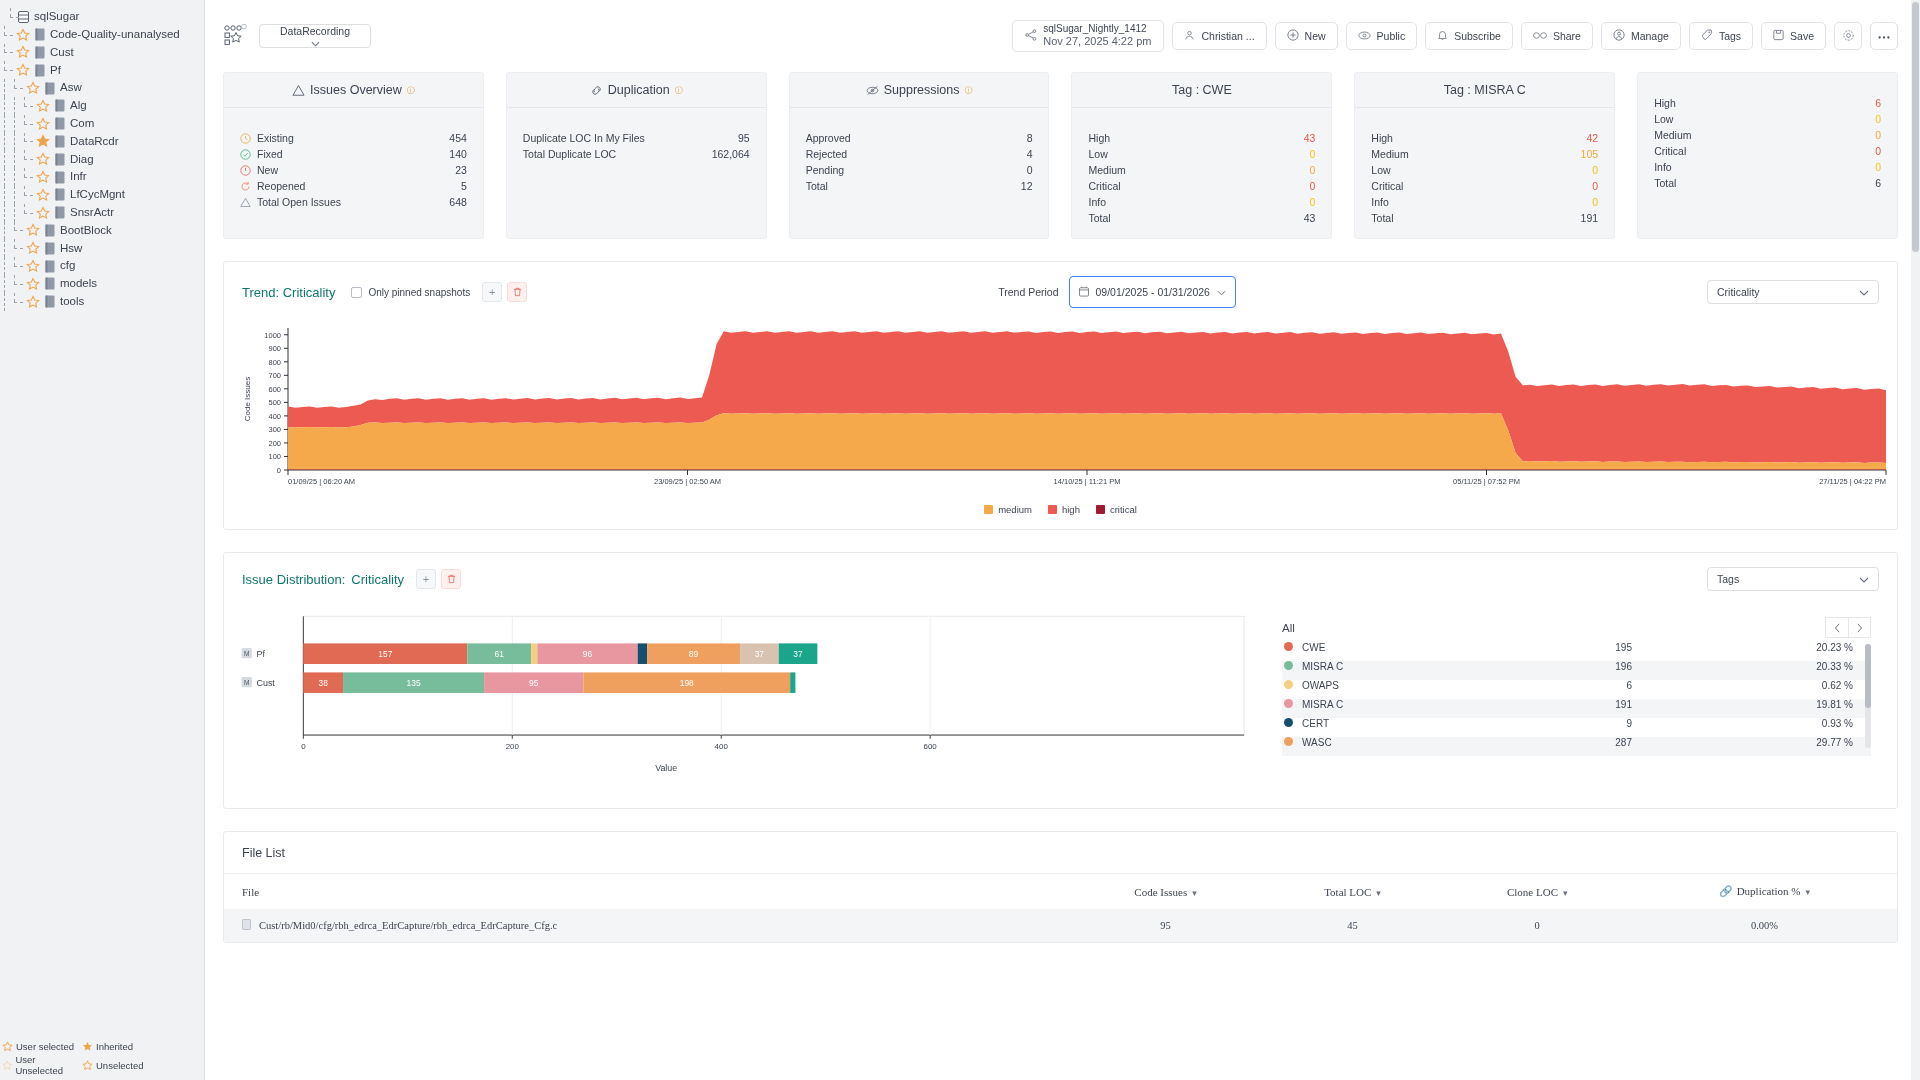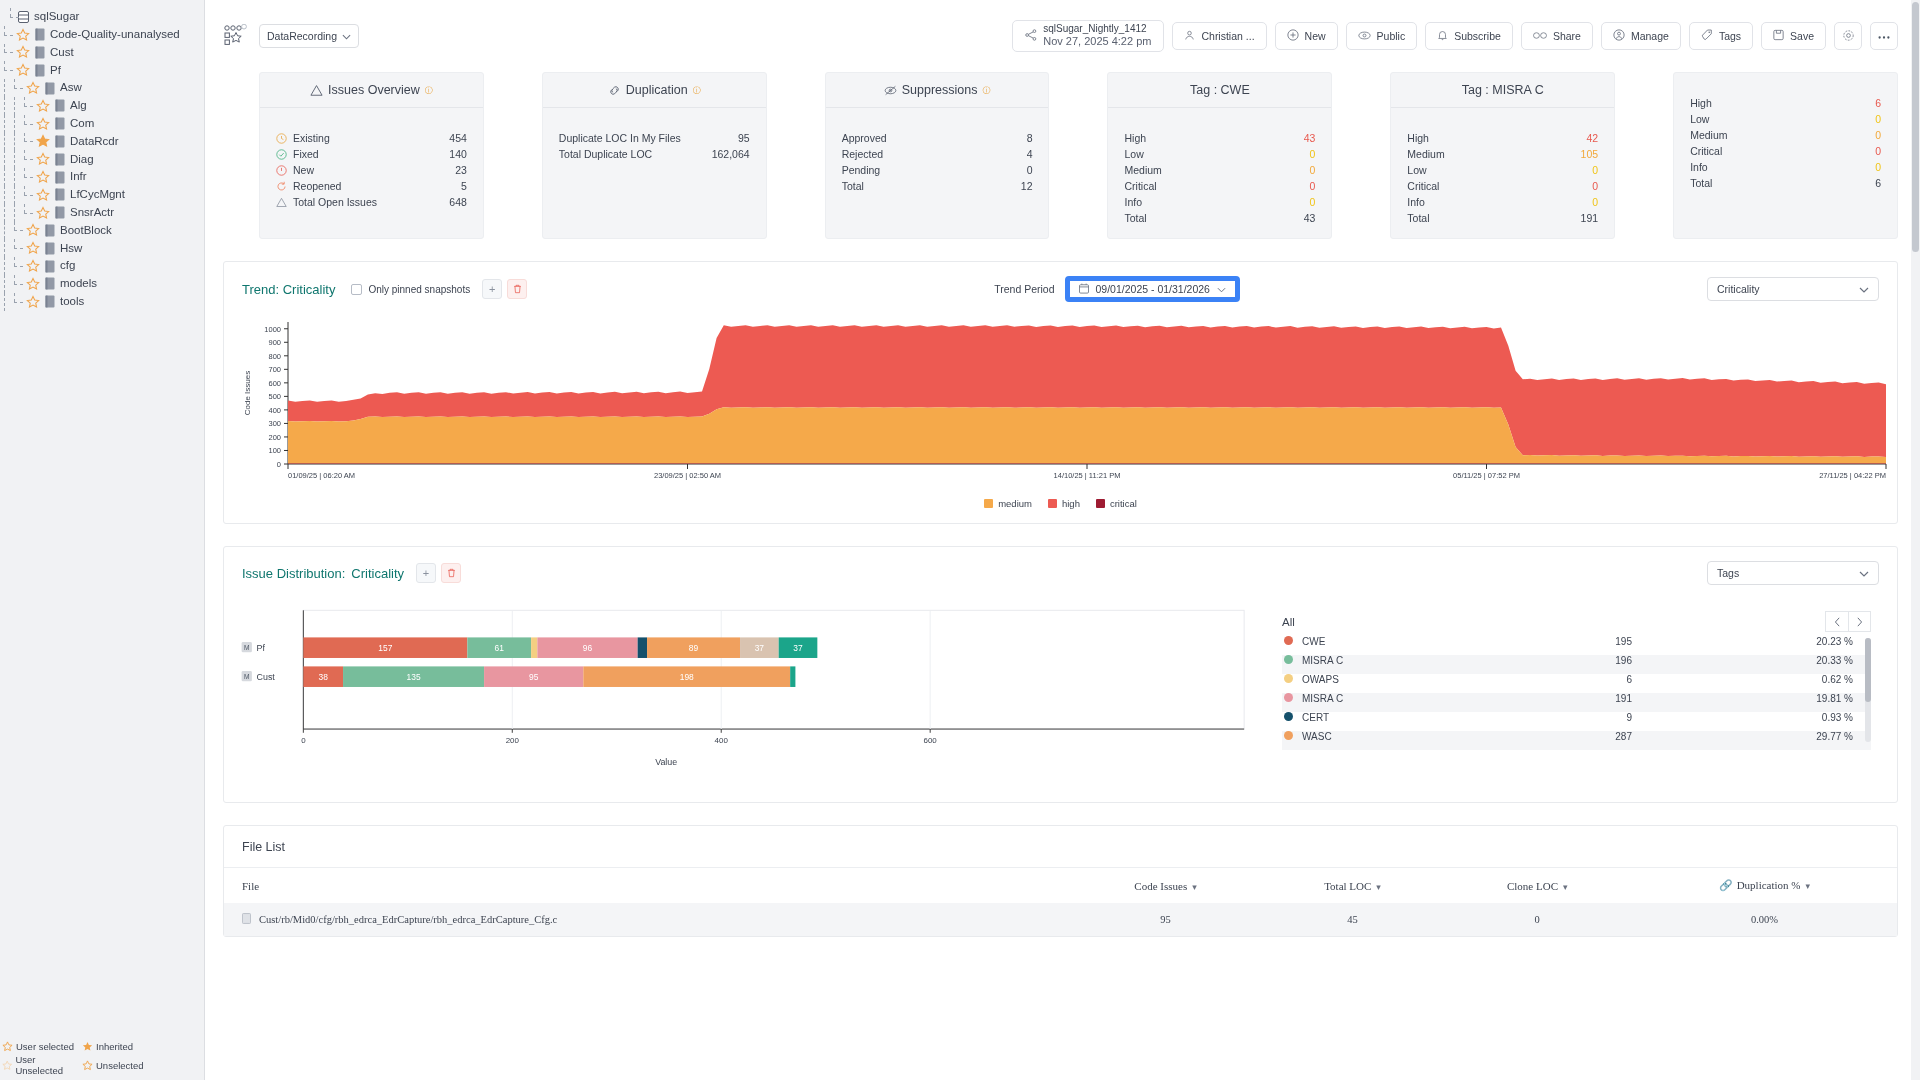--- a/index.html
+++ b/index.html
@@ -60,43 +60,43 @@
     flex: 1; height: 1080px; overflow: hidden;
     background: #ffffff; position: relative;
   }
   .topbar {
     height: 72px; display: flex; align-items: center;
     padding: 0 22px 0 18px;
   }
   .topbar-left { display: flex; align-items: center; gap: 12px; }
   .proj-icon { width: 24px; height: 24px; position: relative; }
   .select-box {
-    width: 100px; height: 24px; border: 1px solid #dcdee2; border-radius: 4px;
+    width: 112px; height: 24px; border: 1px solid #dcdee2; border-radius: 4px;
     background: #fff; display: flex; align-items: center; justify-content: space-between;
-    padding: 0 7px; font-size: 10.5px; color: #3d4451;
+    padding: 0 7px; font-size: 10.5px; color: #3d4451; flex-direction: column;
   }
   .topbar-right { margin-left: auto; display: flex; align-items: center; gap: 8px; }
   .pill {
     height: 28px; border: 1px solid #e1e3e8; border-radius: 5px; background: #fff;
     display: flex; align-items: center; gap: 6px;
     padding: 0 11px; font-size: 10.5px; color: #3d4451; white-space: nowrap;
   }
   .pill.snap { height: 32px; padding: 0 12px; }
   .snap-text { display: flex; flex-direction: column; line-height: 1.25; }
   .snap-text .l1 { font-size: 10px; }
   .snap-text .l2 { font-size: 11px; color: #5a6170; }
   .pill.icon-only { width: 28px; padding: 0; justify-content: center; }
 
   .content { padding: 0 22px 0 18px; }
 
   
   .cards { display: flex; gap: 22px; }
   .card {
     flex: 1; background: #f4f5f7; border: 1px solid #eceef1; border-radius: 3px;
-    min-height: 160px; display: flex; flex-direction: column; margin-left: 36px;
+    min-height: 160px; display: flex; flex-direction: column;
   }
   .card-head {
     height: 35px; display: flex; align-items: center; justify-content: center;
     gap: 5px; font-size: 12.5px; color: #3d4451; border-bottom: 1px solid #e4e6ea;
   }
   .card-head .info { font-size: 8px; color: #e8a33d; vertical-align: super; }
   .card-body { padding: 22px 16px 12px 16px; }
   .row {
     display: flex; align-items: center; font-size: 10.5px; color: #3d4451;
     height: 16px;
@@ -126,21 +126,21 @@
     width: 20px; height: 20px; border-radius: 3px; border: 1px solid #e3e6ea;
     background: #f6f8fa; display: flex; align-items: center; justify-content: center;
     font-size: 11px; color: #8a919e; margin-left: 12px;
   }
   .sq-btn.danger { background: #fdf0ef; border-color: #f8dcd9; color: #e8594f; margin-left: 5px; }
   .trend-period {
     margin-left: auto; margin-right: auto; display: flex; align-items: center; gap: 10px;
     font-size: 10.5px; color: #3d4451;
   }
   .date-box {
-    height: 26px; border: 5px solid #3b82f6; border-radius: 4px; background: #fff;
+    height: 32px; border: 1px solid #3b82f6; border-radius: 4px; background: #fff;
     display: flex; align-items: center; gap: 7px; padding: 0 9px; font-size: 10.5px;
   }
   .right-select {
     height: 24px; width: 172px; border: 1px solid #dcdee2; border-radius: 4px; background: #fff;
     display: flex; align-items: center; justify-content: space-between;
     padding: 0 9px; font-size: 10.5px; color: #3d4451;
   }
 
   
   .trend-wrap { padding: 10px 12px 14px 12px; }

